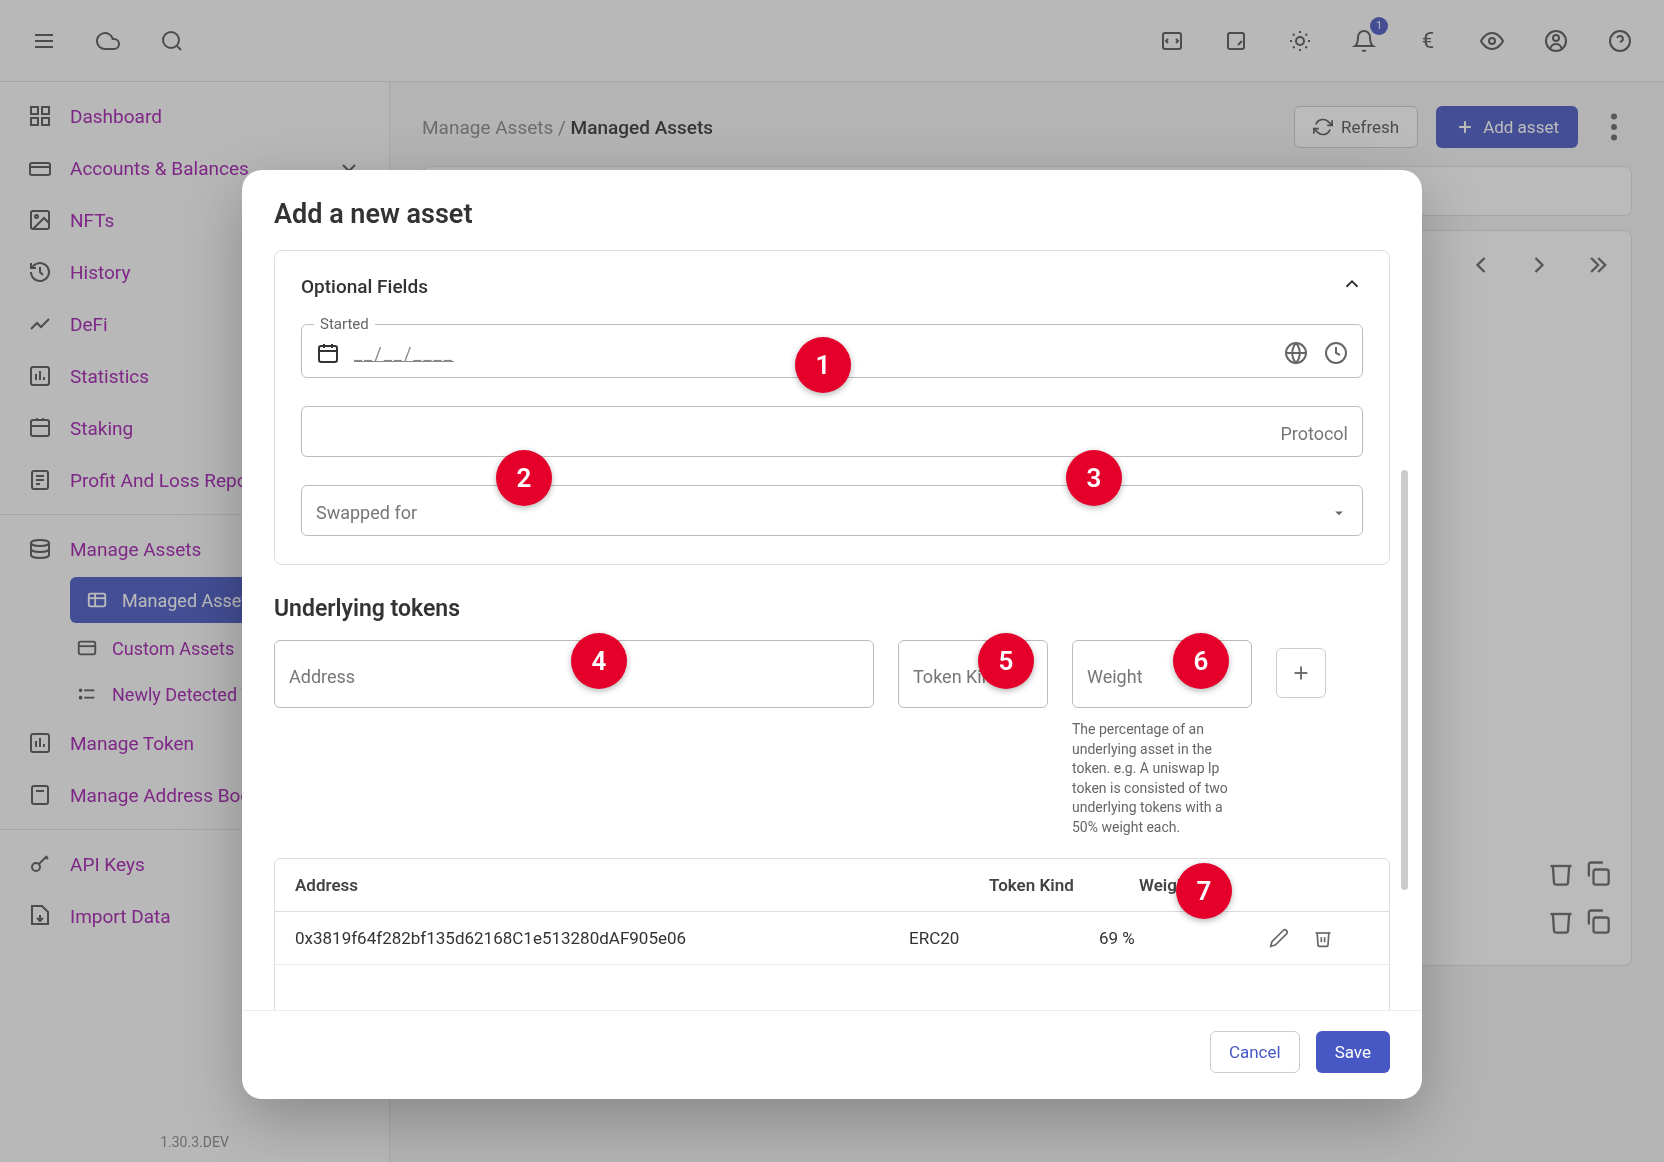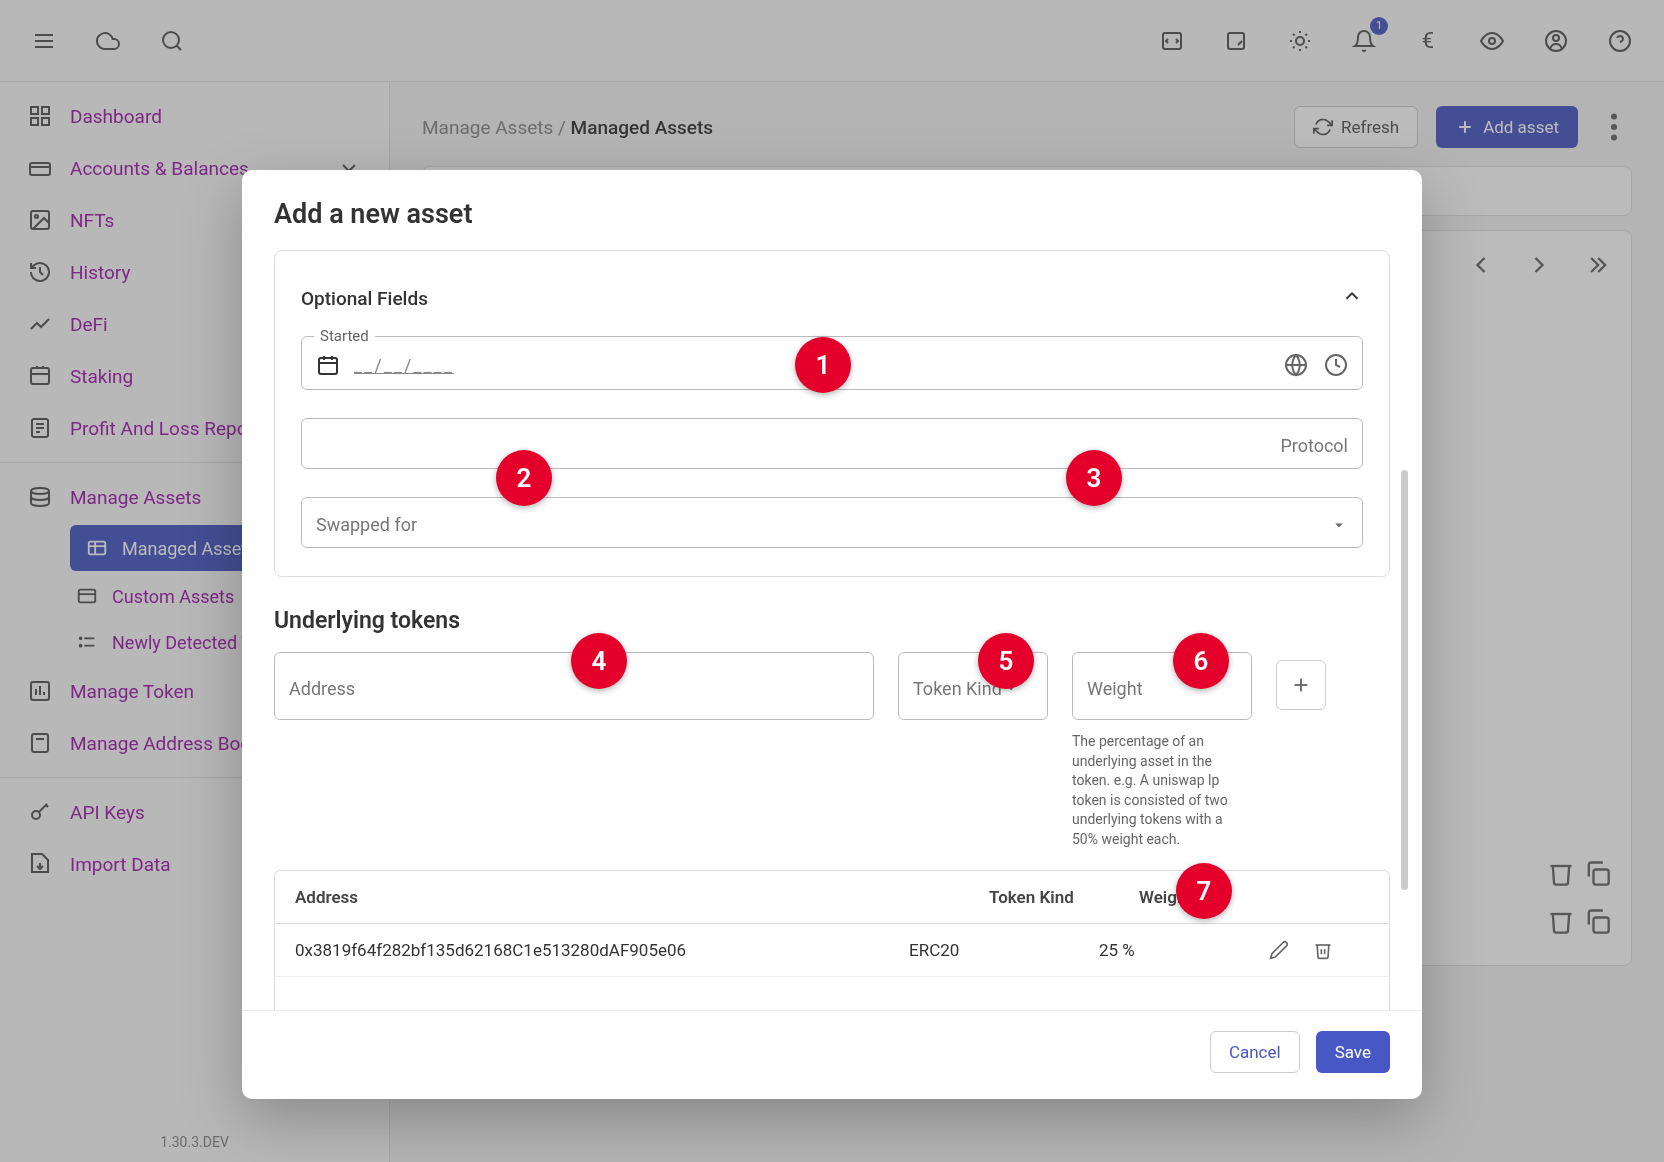--- a/index.html
+++ b/index.html
@@ -40,24 +40,24 @@
 .more-vert { width: 36px; height: 36px; display:flex; align-items:center; justify-content:center; cursor:pointer; color:#666; }
 .bg-content { border:1px solid #e0e0e0; border-radius:8px; padding:20px; background:white; }
 .bg-row { display:flex; justify-content:flex-end; gap:8px; padding:10px 0; }
 .bg-icon { width:28px; height:28px; color:#666; display:flex; align-items:center; justify-content:center; }
 .bg-pag { display:flex; gap:30px; justify-content:flex-end; margin-bottom:10px; }
 
 
 .overlay { position: absolute; inset: 0; background: rgba(60,60,60,0.35); display: flex; align-items: flex-start; justify-content: center; }
 
 
-.modal { background: white; border-radius: 10px; width: 1180px; margin-top: 170px; box-shadow: 0 20px 60px rgba(0,0,0,0.25); position: relative; }
+.modal { background: white; border-radius: 20px; width: 1180px; margin-top: 170px; box-shadow: 0 20px 60px rgba(0,0,0,0.25); position: relative; }
 .modal-title { font-size: 27px; font-weight: 600; padding: 28px 32px 20px; }
 .modal-body { padding: 0 32px 20px; max-height: 760px; overflow-y: auto; }
-.section-card { border: 1px solid #ddd; border-radius: 8px; padding: 34px 26px 28px; margin-bottom: 18px; }
+.section-card { border: 1px solid #ddd; border-radius: 8px; padding: 22px 26px 28px; margin-bottom: 18px; }
 .section-head { display: flex; justify-content: space-between; align-items: center; font-size: 19px; font-weight: 500; margin-bottom: 24px; }
 .field-wrap { position: relative; border: 1px solid #bbb; border-radius: 6px; padding: 16px 14px 12px; text-align: right; }
 .field-label { position: absolute; top: -10px; left: 12px; background: white; padding: 0 6px; font-size: 15px; color: #666; }
 .field-row { display: flex; gap: 28px; margin-top: 28px; flex-direction: column; }
 .field-row .field-wrap { flex: 1; }
 .started-field { display: flex; align-items: center; gap: 14px; }
 .started-field .date-ph { color: #888; font-size: 18px; letter-spacing: 2px; text-decoration: underline; }
 .started-field .right-icons { margin-left: auto; display: flex; gap: 16px; color: #666; }
 .started-field svg, .right-icons svg { width: 24px; height: 24px; }
 .field-placeholder { color: #777; font-size: 18px; }
@@ -212,20 +212,29 @@
         <span>History</span>
       </div>
     <div class="nav-item">
         <svg viewBox="0 0 24 24" fill="none" stroke="currentColor" stroke-width="2">
           <polyline points="3 17 9 11 13 15 21 7"></polyline>
         </svg>
         <span>DeFi</span>
       </div>
     <div class="nav-item">
         <svg viewBox="0 0 24 24" fill="none" stroke="currentColor" stroke-width="2">
+          <rect x="3" y="3" width="18" height="18" rx="2"></rect>
+          <line x1="8" y1="16" x2="8" y2="10"></line>
+          <line x1="12" y1="16" x2="12" y2="7"></line>
+          <line x1="16" y1="16" x2="16" y2="13"></line>
+        </svg>
+        <span>Statistics</span>
+      </div>
+    <div class="nav-item">
+        <svg viewBox="0 0 24 24" fill="none" stroke="currentColor" stroke-width="2">
           <rect x="3" y="4" width="18" height="16" rx="2"></rect>
           <line x1="3" y1="10" x2="21" y2="10"></line>
           <line x1="9" y1="4" x2="9" y2="2"></line>
           <line x1="15" y1="4" x2="15" y2="2"></line>
         </svg>
         <span>Staking</span>
       </div>
     <div class="nav-item">
         <svg viewBox="0 0 24 24" fill="none" stroke="currentColor" stroke-width="2">
           <rect x="4" y="3" width="16" height="18" rx="2"></rect>
@@ -468,21 +477,21 @@
       <div class="tok-table">
         <div class="tok-head">
           <div class="tc-addr">Address</div>
           <div class="tc-kind">Token Kind</div>
           <div class="tc-weight">Weight</div>
           <div class="tc-actions"></div>
         </div>
         <div class="tok-row">
           <div class="tc-addr">0x3819f64f282bf135d62168C1e513280dAF905e06</div>
           <div class="tc-kind">ERC20</div>
-          <div class="tc-weight">25 %</div>
+          <div class="tc-weight">69 %</div>
           <div class="tc-actions">
             <svg viewBox="0 0 24 24" fill="none" stroke="currentColor" stroke-width="2">
                 <path d="M17 3a2.83 2.83 0 0 1 4 4L7.5 20.5 2 22l1.5-5.5z"></path>
               </svg>
             <svg viewBox="0 0 24 24" fill="none" stroke="currentColor" stroke-width="2">
                 <polyline points="3 6 5 6 21 6"></polyline>
                 <path d="M19 6l-1 14a2 2 0 0 1-2 2H8a2 2 0 0 1-2-2L5 6"></path>
                 <line x1="10" y1="11" x2="10" y2="17"></line>
                 <line x1="14" y1="11" x2="14" y2="17"></line>
               </svg>

